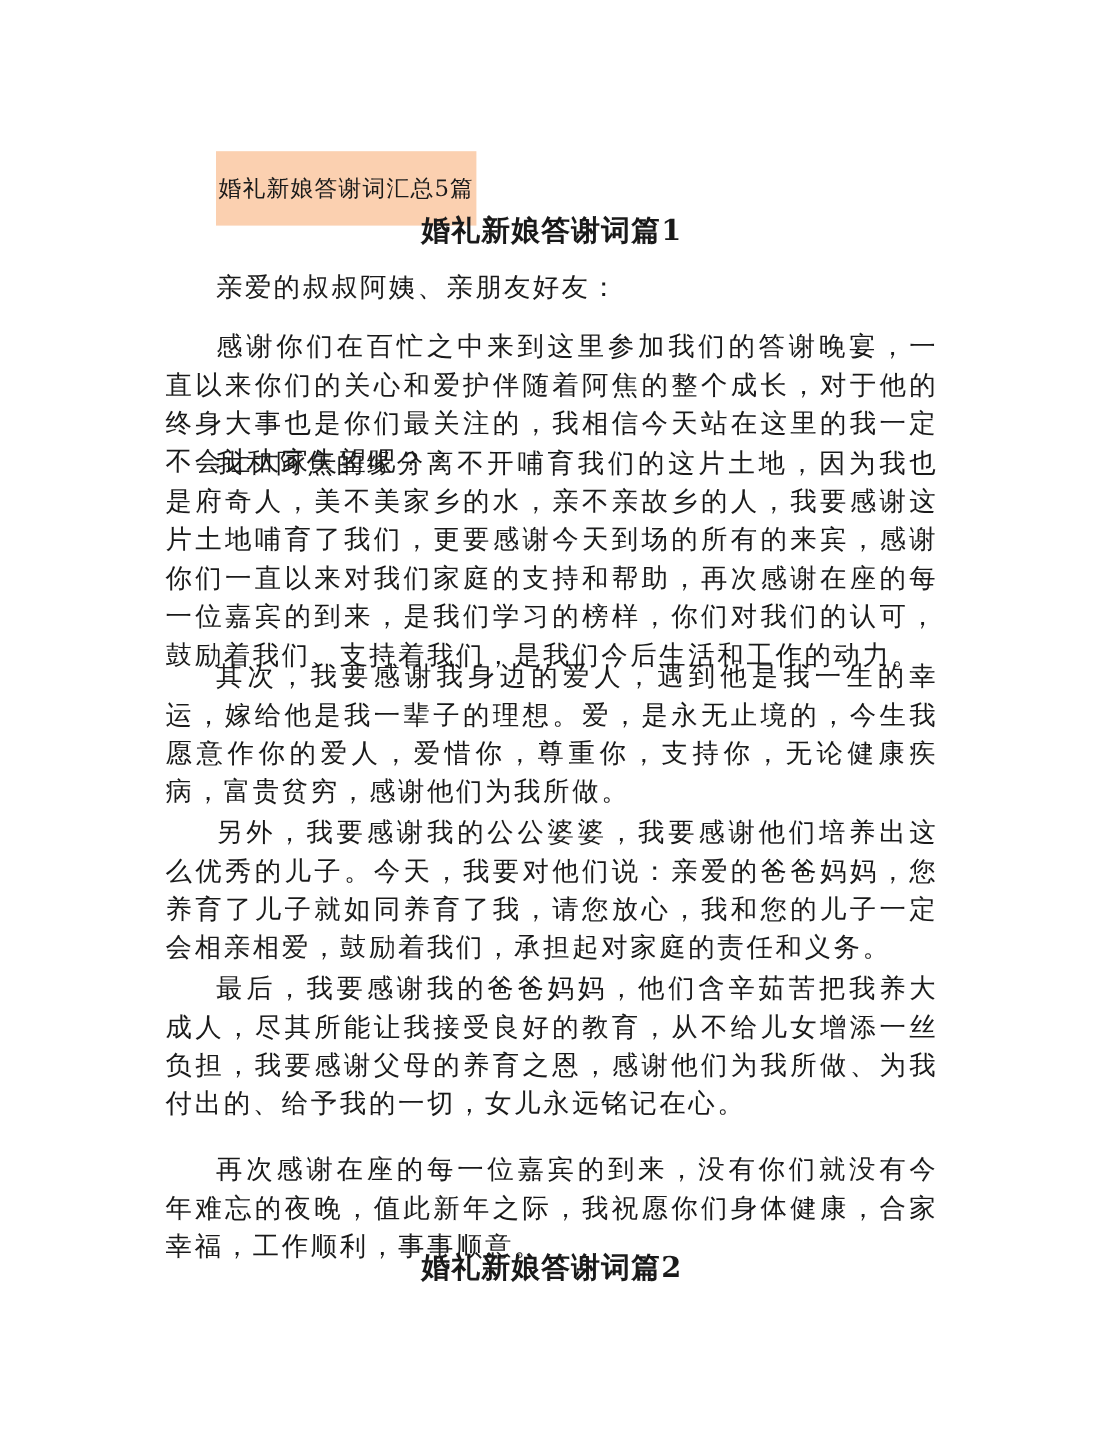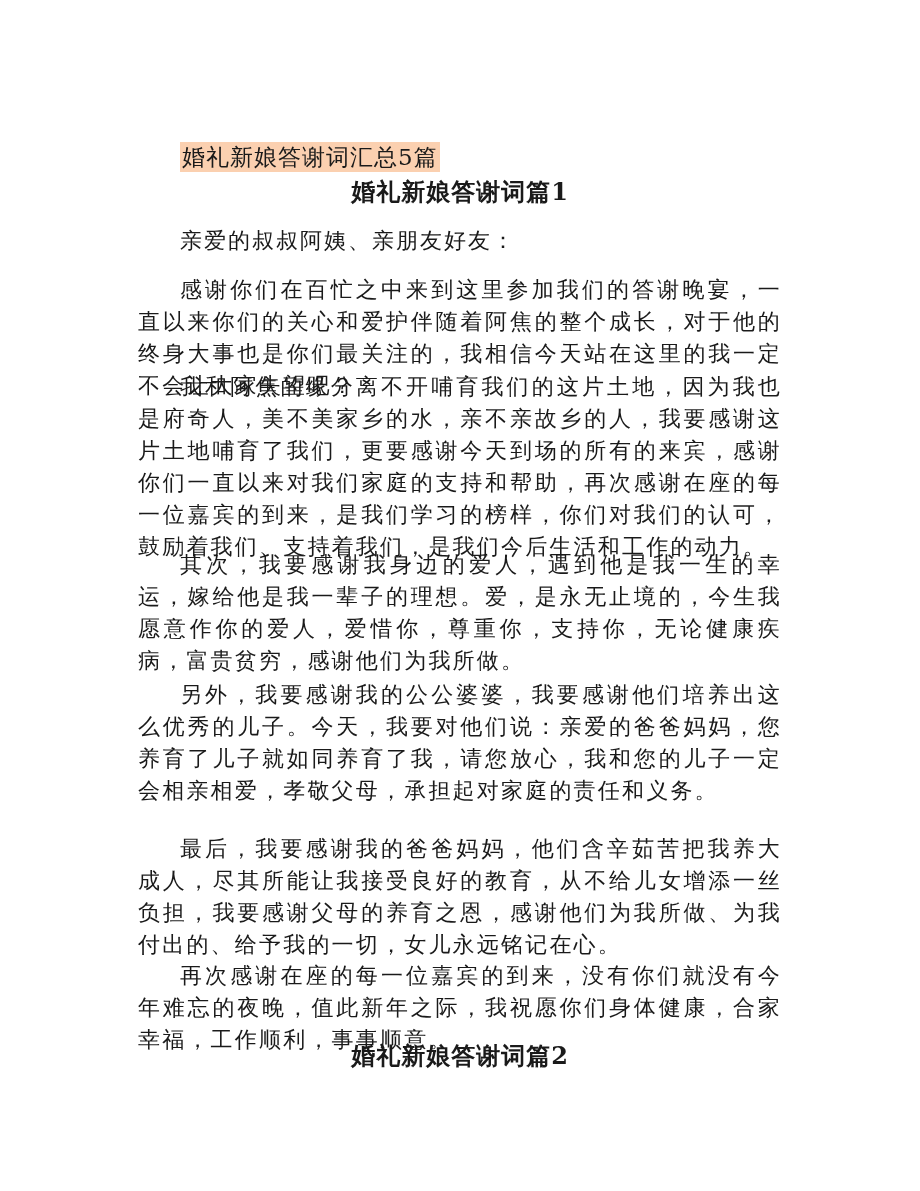--- a/index.html
+++ b/index.html
@@ -1,37 +1,37 @@
 <!DOCTYPE html>
 <html><head>
 <meta charset="utf-8">
 <style>
   html, body { margin: 0; padding: 0; background: #ffffff; }
   body { width: 920px; height: 1191px; position: relative; overflow: hidden;
          font-family: "DejaVu Serif", "Liberation Serif", serif; color: #1a1a1a; }
   .page { position: absolute; left: 138px; top: 0; width: 644px; }
-  .doc-title { position: absolute; left: 42px; top: 126px; font-size: 23px; line-height: 30px;
-               padding: 0 2px; background: #fbd0b0; letter-spacing: 1px; margin-top: 16px; }
+  .doc-title { position: absolute; left: 42px; top: 126px; font-size: 19px; line-height: 30px;
+               padding: 16px 2px; background: #fbd0b0; letter-spacing: 1px; }
   .section-heading { position: absolute; left: 0; width: 644px; text-align: center;
                      font-size: 24px; font-weight: bold; letter-spacing: 1px; }
   .para { position: absolute; left: 0; width: 644px; font-size: 22px; line-height: 32px;
           letter-spacing: 2.2px; text-indent: 42px; margin: 0; text-align: justify; }
   .para.greeting { letter-spacing: 2px; }
 </style>
 </head>
 <body>
 
 <div class="page">
   <div class="doc-title">婚礼新娘答谢词汇总5篇</div>
 
   <div class="section-heading" style="top:176px;">婚礼新娘答谢词篇1</div>
 
   <p class="para greeting" style="top:225px;">亲爱的叔叔阿姨、亲朋友好友：</p>
 
   <p class="para" style="top:274px;">感谢你们在百忙之中来到这里参加我们的答谢晚宴，一直以来你们的关心和爱护伴随着阿焦的整个成长，对于他的终身大事也是你们最关注的，我相信今天站在这里的我一定不会让大家失望吧？</p>
   <p class="para" style="top:371px;">我和阿焦的缘分离不开哺育我们的这片土地，因为我也是府奇人，美不美家乡的水，亲不亲故乡的人，我要感谢这片土地哺育了我们，更要感谢今天到场的所有的来宾，感谢你们一直以来对我们家庭的支持和帮助，再次感谢在座的每一位嘉宾的到来，是我们学习的榜样，你们对我们的认可，鼓励着我们、支持着我们，是我们今后生活和工作的动力。</p>
   <p class="para" style="top:549px;">其次，我要感谢我身边的爱人，遇到他是我一生的幸运，嫁给他是我一辈子的理想。爱，是永无止境的，今生我愿意作你的爱人，爱惜你，尊重你，支持你，无论健康疾病，富贵贫穷，感谢他们为我所做。</p>
-  <p class="para" style="top:679px;">另外，我要感谢我的公公婆婆，我要感谢他们培养出这么优秀的儿子。今天，我要对他们说：亲爱的爸爸妈妈，您养育了儿子就如同养育了我，请您放心，我和您的儿子一定会相亲相爱，孝敬父母，承担起对家庭的责任和义务。</p>
-  <p class="para" style="top:809px;margin-top:24px;">最后，我要感谢我的爸爸妈妈，他们含辛茹苦把我养大成人，尽其所能让我接受良好的教育，从不给儿女增添一丝负担，我要感谢父母的养育之恩，感谢他们为我所做、为我付出的、给予我的一切，女儿永远铭记在心。</p>
+  <p class="para" style="top:679px;">另外，我要感谢我的公公婆婆，我要感谢他们培养出这么优秀的儿子。今天，我要对他们说：亲爱的爸爸妈妈，您养育了儿子就如同养育了我，请您放心，我和您的儿子一定会相亲相爱，鼓励着我们，承担起对家庭的责任和义务。</p>
+  <p class="para" style="top:809px;">最后，我要感谢我的爸爸妈妈，他们含辛茹苦把我养大成人，尽其所能让我接受良好的教育，从不给儿女增添一丝负担，我要感谢父母的养育之恩，感谢他们为我所做、为我付出的、给予我的一切，女儿永远铭记在心。</p>
   <p class="para" style="top:960px;">再次感谢在座的每一位嘉宾的到来，没有你们就没有今年难忘的夜晚，值此新年之际，我祝愿你们身体健康，合家幸福，工作顺利，事事顺意。</p>
 
   <div class="section-heading" style="top:1040px;">婚礼新娘答谢词篇2</div>
 </div>
 
 </body></html>

